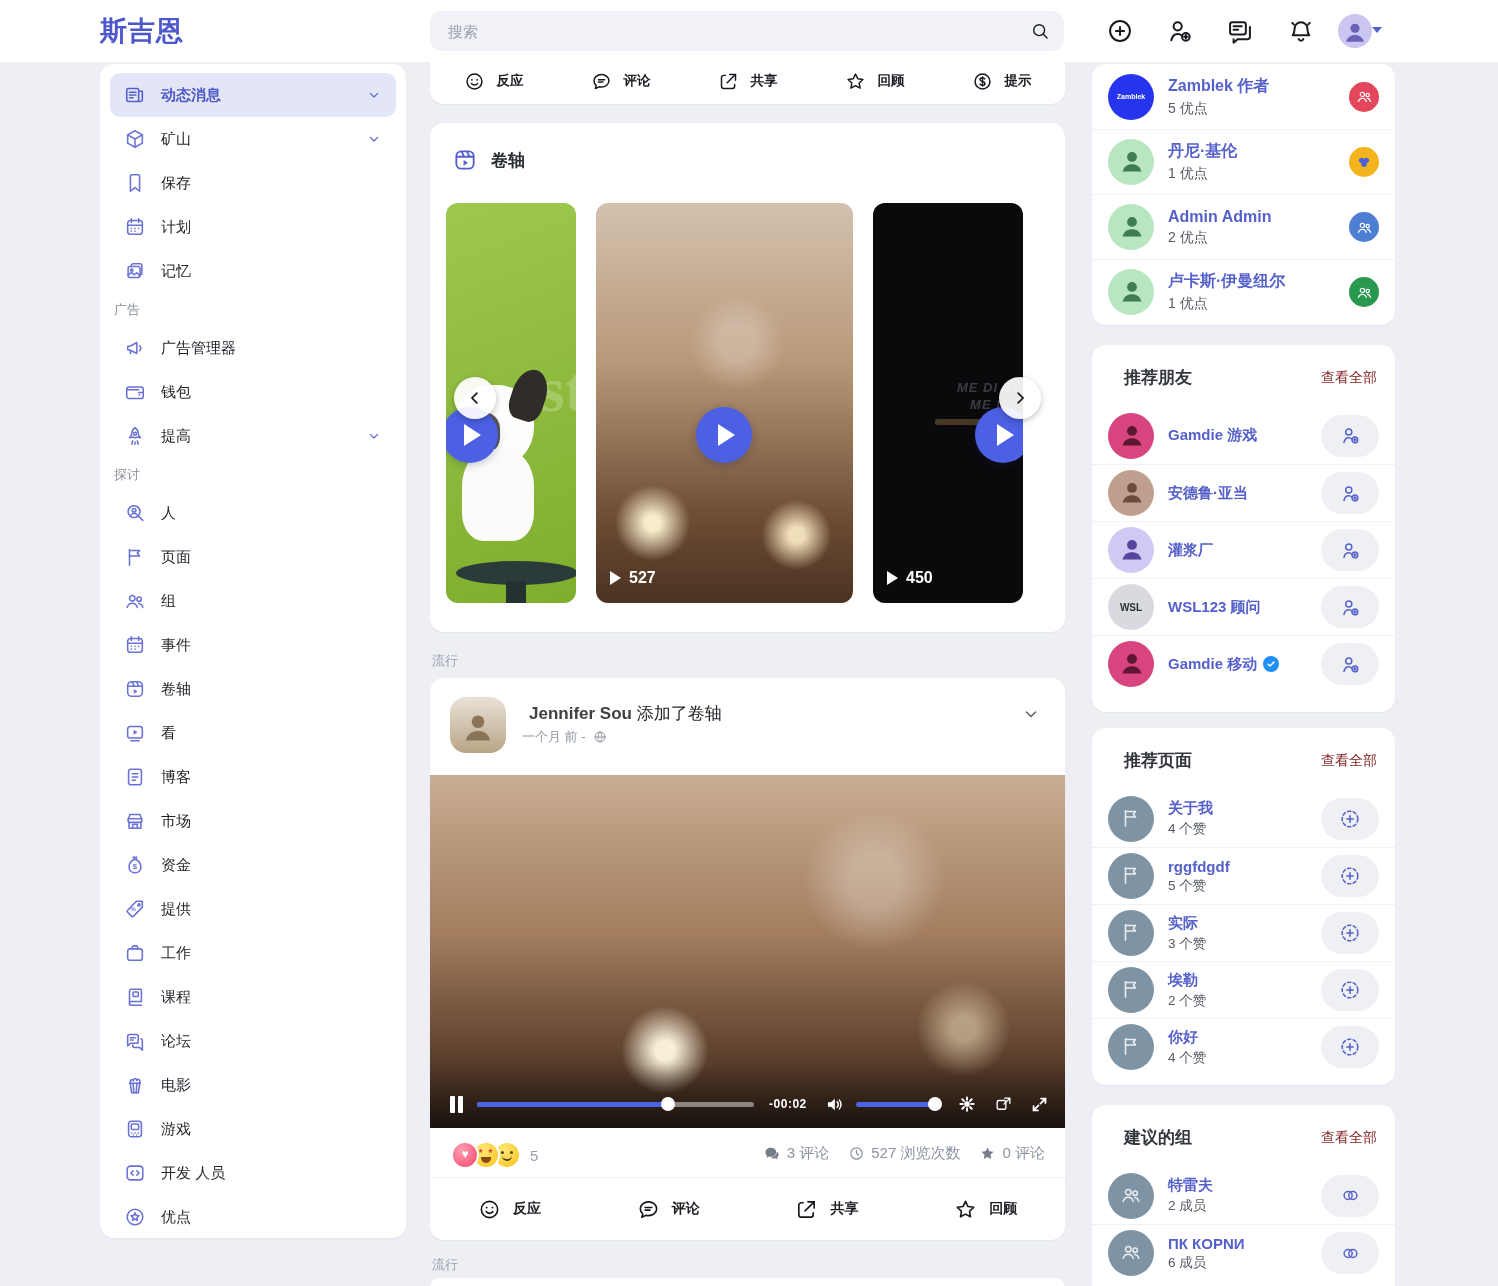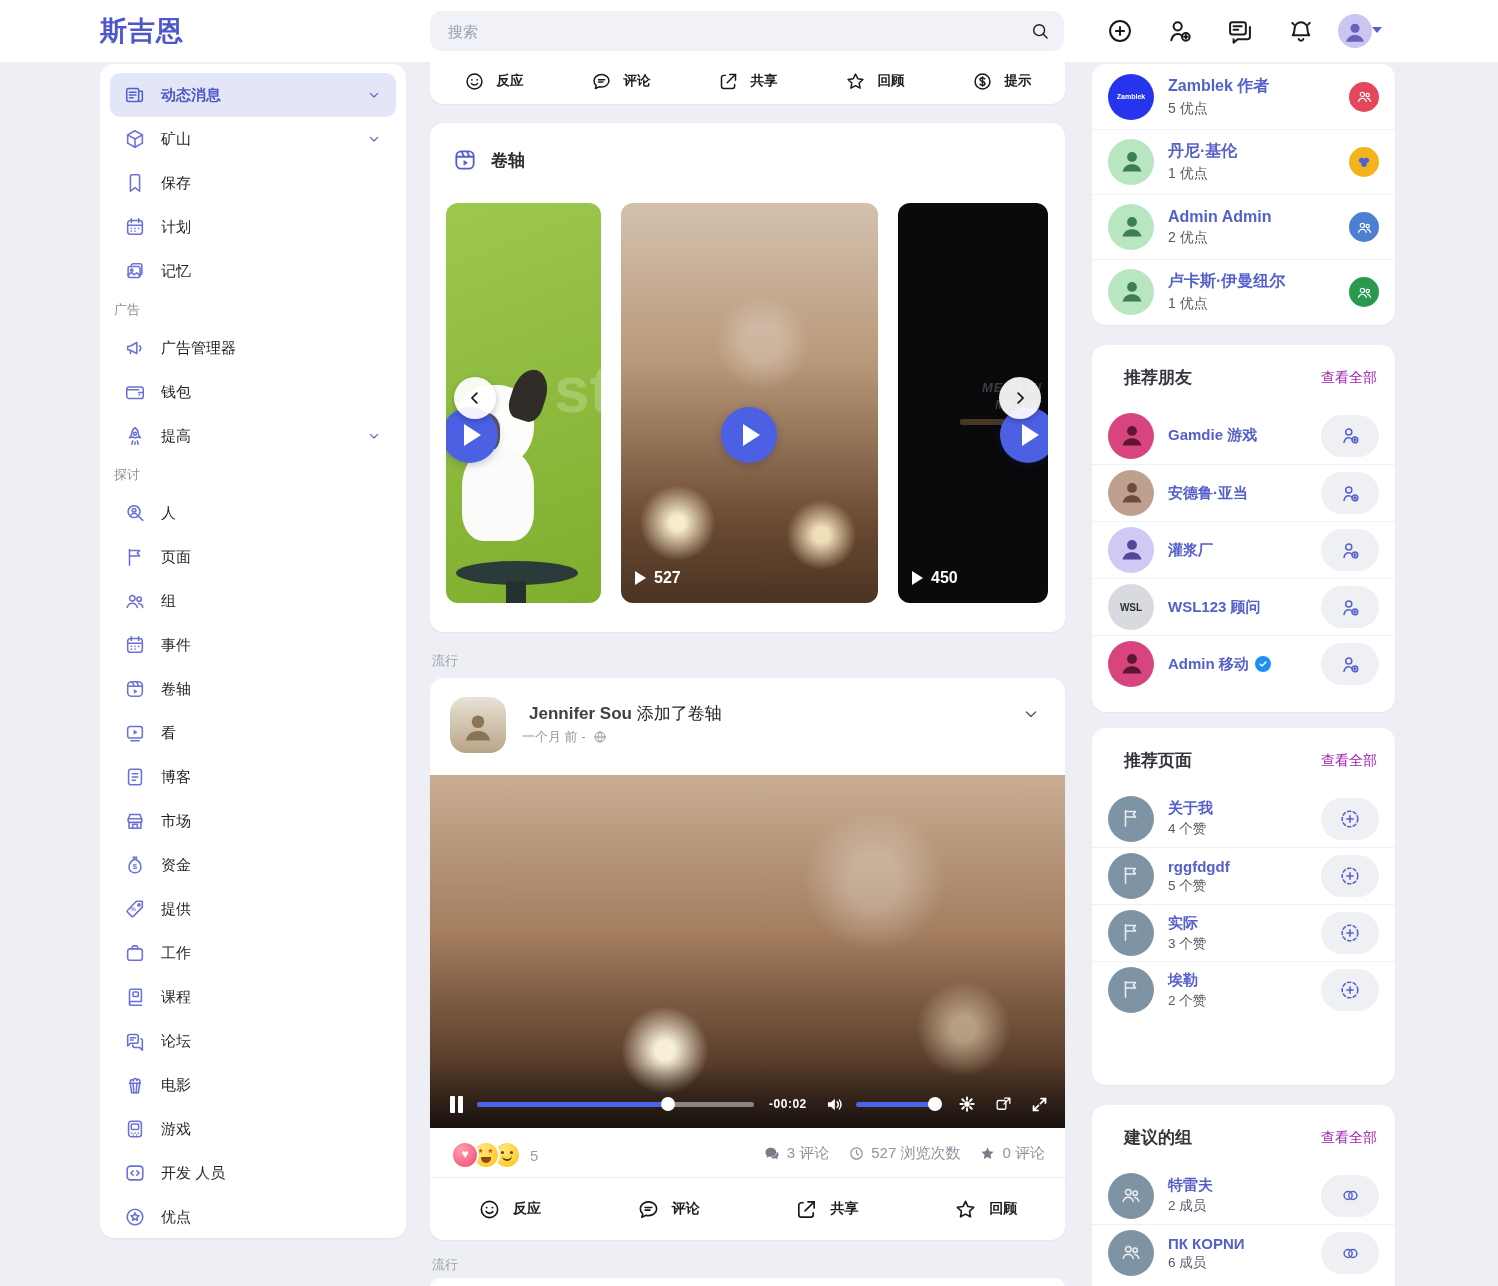--- a/index.html
+++ b/index.html
@@ -33,21 +33,21 @@
   
   .cardA{left:430px;top:58px;width:635px;height:46px;border-radius:0 0 14px 14px;display:flex;align-items:center;justify-content:space-around;}
   .act{display:flex;align-items:center;gap:12px;font-size:13.5px;font-weight:bold;color:#1b1d22;cursor:pointer;}
   .act .ai{display:flex;color:#15171c;}
   .reelscard{left:430px;top:123px;width:635px;height:509px;}
   .reels-head{position:absolute;left:22px;top:24px;display:flex;align-items:center;gap:13px;}
   .reels-head .ri{color:#5560ce;display:flex;}
   .reels-title{font-size:17px;font-weight:bold;color:#2b2e34;}
   .thumbs{position:absolute;left:16px;top:80px;width:603px;height:400px;display:flex;gap:20px;overflow:hidden;}
   .thumb{position:relative;height:400px;border-radius:12px;overflow:hidden;flex:none;cursor:pointer;}
-  .t1{width:155px;background:linear-gradient(160deg,#9cc84e,#7fae2e);}
+  .t1{width:130px;background:linear-gradient(160deg,#9cc84e,#7fae2e);font-family:Liberation Serif, serif;}
   .t2{width:257px;background:linear-gradient(#d3c1ae 0%,#b99879 40%,#6b4a32 80%,#4a3322 100%);}
   .t2::before{content:"";position:absolute;inset:0;background:radial-gradient(circle at 22% 80%,rgba(255,244,214,.95) 0 2%,rgba(255,244,214,0) 10%),radial-gradient(circle at 78% 83%,rgba(255,238,200,.9) 0 2%,rgba(255,238,200,0) 9%),radial-gradient(circle at 55% 35%,rgba(255,255,255,.25) 0 6%,rgba(255,255,255,0) 16%);}
   .t3{width:150px;background:#0a0a0c;}
   .wm{position:absolute;right:-10px;top:150px;font-size:64px;font-weight:bold;color:rgba(255,255,255,.22);}
   .dog{position:absolute;left:2px;bottom:48px;width:104px;height:190px;}
   .d-head{position:absolute;left:8px;top:20px;width:78px;height:82px;background:#fdfdfb;border-radius:42% 46% 48% 48%;}
   .d-patch{position:absolute;left:10px;top:28px;width:34px;height:40px;background:#3d3a38;border-radius:50% 40% 40% 50%;opacity:.85;}
   .d-ear{position:absolute;right:-12px;top:-16px;width:34px;height:52px;background:#2f2c2a;border-radius:60% 60% 40% 40%;transform:rotate(18deg);}
   .d-body{position:absolute;left:14px;top:84px;width:72px;height:92px;background:#fbfbf9;border-radius:40% 40% 30% 30%;}
   .stool{position:absolute;left:10px;bottom:18px;width:122px;height:24px;background:#2b3b39;border-radius:50%;}
@@ -106,21 +106,21 @@
   .lrow + .lrow{border-top:1px solid #f1f2f5;}
   .cava{width:46px;height:46px;border-radius:50%;flex:none;overflow:hidden;position:relative;cursor:pointer;}
   .cava svg{position:absolute;left:10px;top:8px;}
   .cava .txt{position:absolute;inset:0;display:flex;align-items:center;justify-content:center;font-weight:bold;}
   .ltxt{margin-left:14px;min-width:0;}
   .lname{font-size:16px;font-weight:bold;color:#5560cb;white-space:nowrap;cursor:pointer;display:flex;align-items:center;gap:6px;}
   .lsub{font-size:14px;color:#555a63;margin-top:3px;}
   .badge{margin-left:auto;width:30px;height:30px;border-radius:50%;flex:none;display:flex;align-items:center;justify-content:center;color:#fff;}
   .rhead{position:absolute;left:32px;right:18px;top:21px;display:flex;justify-content:space-between;align-items:center;}
   .rtitle{font-size:17px;font-weight:bold;color:#33363d;}
-  .viewall{font-size:14px;color:#a21caf;cursor:pointer;}
+  .viewall{font-size:14px;color:#7f1d1d;cursor:pointer;}
   .rrows{position:absolute;left:0;right:0;top:62px;}
   .rrow{position:relative;display:flex;align-items:center;padding:0 16px;box-sizing:border-box;height:57px;}
   .rrow + .rrow{border-top:1px solid #f1f2f5;}
   .pill{margin-left:auto;width:58px;height:42px;border-radius:21px;background:#eff0f4;display:flex;align-items:center;justify-content:center;color:#5560cb;cursor:pointer;flex:none;}
   .vbadge{width:16px;height:16px;border-radius:50%;background:#1f8ff5;display:inline-flex;align-items:center;justify-content:center;color:#fff;flex:none;}
   .rcard2{left:1092px;top:345px;width:303px;height:367px;}
   .rcard3{left:1092px;top:728px;width:303px;height:357px;}
   .rcard4{left:1092px;top:1105px;width:303px;height:200px;}
   .slate{background:#7e93a4;color:#e9edf1;}
   .slate svg{position:absolute;left:12px;top:11px;}
@@ -961,21 +961,21 @@
             </span>
         </div>
         <div class="rrow">
           <span class="cava" style="background:#d8447e;color:#5e1733">
               <svg width="28" height="28">
                 <use href="#i-user-sil"></use>
               </svg>
             </span>
           <span class="ltxt">
               <span class="lname name15">
-                <span>Admin 移动</span>
+                <span>Gamdie 移动</span>
                 <span class="vbadge">
                   <svg width="10" height="10">
                     <use href="#i-check"></use>
                   </svg>
                 </span>
               </span>
             </span>
           <span class="pill">
               <svg width="21" height="21">
                 <use href="#i-person-plus"></use>
@@ -1048,20 +1048,36 @@
           <span class="ltxt">
               <span class="lname name15">埃勒</span>
               <div class="sub13">2 个赞</div>
             </span>
           <span class="pill">
               <svg width="22" height="22">
                 <use href="#i-circle-plus-dash"></use>
               </svg>
             </span>
         </div>
+        <div class="rrow">
+          <span class="cava slate">
+              <svg width="22" height="22">
+                <use href="#i-flag"></use>
+              </svg>
+            </span>
+          <span class="ltxt">
+              <span class="lname name15">你好</span>
+              <div class="sub13">4 个赞</div>
+            </span>
+          <span class="pill">
+              <svg width="22" height="22">
+                <use href="#i-circle-plus-dash"></use>
+              </svg>
+            </span>
+        </div>
       </div>
     </div>
 
     <div class="card rcard4">
       <div class="rhead">
           <span class="rtitle">建议的组</span>
           <span class="viewall">查看全部</span>
         </div>
       <div class="rrows">
         <div class="rrow">

